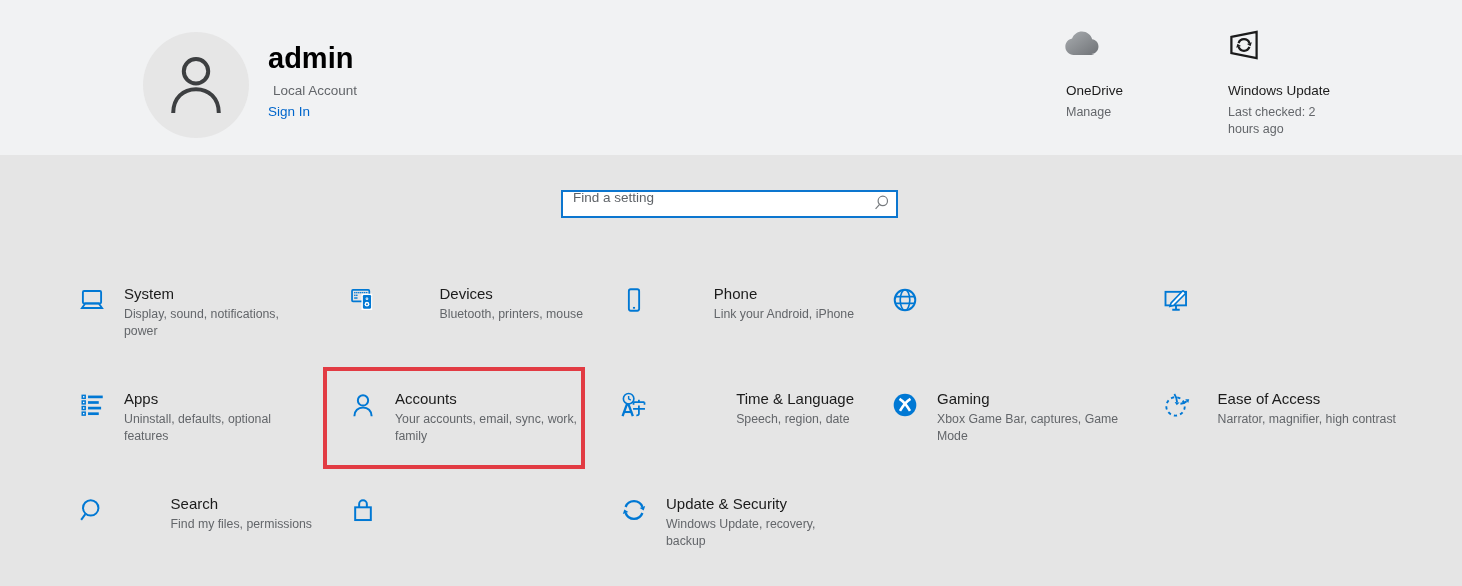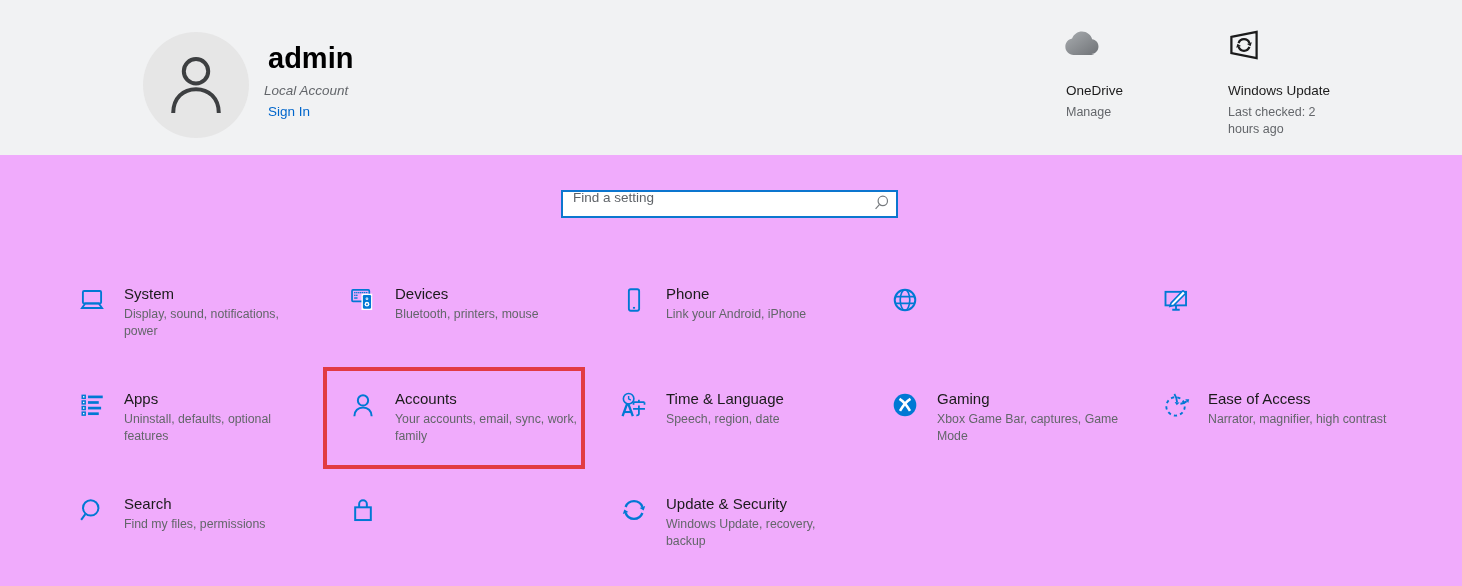--- a/index.html
+++ b/index.html
@@ -1,29 +1,29 @@
 <!DOCTYPE html>
 <html><head>
 <meta charset="utf-8">
 <style>
   * { margin: 0; padding: 0; box-sizing: border-box; }
   html, body { background: #ffffff; }
   body { font-family: "Liberation Sans", "DejaVu Sans", sans-serif; }
   .screen {
     position: relative; width: 1462px; height: 586px;
-    background: #f0abfc; overflow: hidden;
+    background: #e5e5e5; overflow: hidden;
     --accent: #0078d4; --highlight: #e23b43; --header-bg: #f1f2f3;
     --link: #0066cc; --title: #1b1b1b; --subtitle: #63666a;
   }
   
   .header { position: absolute; left: 0; top: 0; width: 1462px; height: 155px; background: var(--header-bg); }
   .avatar { position: absolute; left: 143px; top: 32px; width: 106px; height: 106px;
             border-radius: 50%; background: #e6e6e6; display: flex; align-items: center; justify-content: center; }
   .user-name { position: absolute; left: 268px; top: 42px; font-size: 29px; font-weight: 700; color: #000; }
-  .user-type { position: absolute; left: 264px; top: 83px; font-size: 13.5px; color: var(--subtitle); font-style: italic; }
+  .user-type { position: absolute; left: 273px; top: 83px; font-size: 13.5px; color: var(--subtitle); }
   .sign-in  { position: absolute; left: 268px; top: 104px; font-size: 13.5px; color: var(--link); cursor: pointer; text-decoration: none; }
   .hdr-block-title { position: absolute; top: 83px; font-size: 13.5px; color: var(--title); }
   .hdr-block-sub   { position: absolute; top: 104px; font-size: 12.5px; color: var(--subtitle); line-height: 1.32; }
   .onedrive-icon { position: absolute; left: 1064px; top: 30px; }
   .wu-icon       { position: absolute; left: 1226px; top: 26px; }
   .od-x  { left: 1066px; }
   .wu-x  { left: 1228px; }
   .wu-sub { width: 96px; }
   
   .search-wrap { position: absolute; left: 561px; top: 188px; width: 337px; height: 28px; }
@@ -32,21 +32,21 @@
     font-family: inherit; font-size: 13.5px; color: #333; padding: 0 30px 12px 10px; outline: none;
   }
   .search-input::placeholder { color: #5f6368; opacity: 1; }
   .search-glass { position: absolute; right: 8px; top: 6px; pointer-events: none; }
   
   .grid {
     position: absolute; left: 54px; top: 264px;
     display: grid; grid-template-columns: repeat(5, 258px);
     grid-auto-rows: 98px; column-gap: 13px; row-gap: 7px;
   }
-  .tile { position: relative; display: flex; padding: 20px 0 0 24px; cursor: pointer; }
+  .tile { position: relative; display: flex; padding: 20px 0 0 24px; cursor: pointer; justify-content: space-between; }
   .tile.highlighted { outline: 4px solid var(--highlight); outline-offset: -2px; }
   .tile-icon { width: 28px; height: 28px; margin: 2px 18px 0 0; color: var(--accent); flex: 0 0 28px; }
   .tile-title { font-size: 15px; color: var(--title); line-height: 19px; margin-bottom: 3px; }
   .tile-subtitle { font-size: 12.3px; color: var(--subtitle); line-height: 16.5px; max-width: 190px; }
 </style>
 </head>
 <body>
 
 <div class="screen" style="--accent: #0078d4; --header-bg: #f1f2f3; --highlight: #e23b43; --link: #0066cc; --title: #1b1b1b; --subtitle: #63666a;">
 

